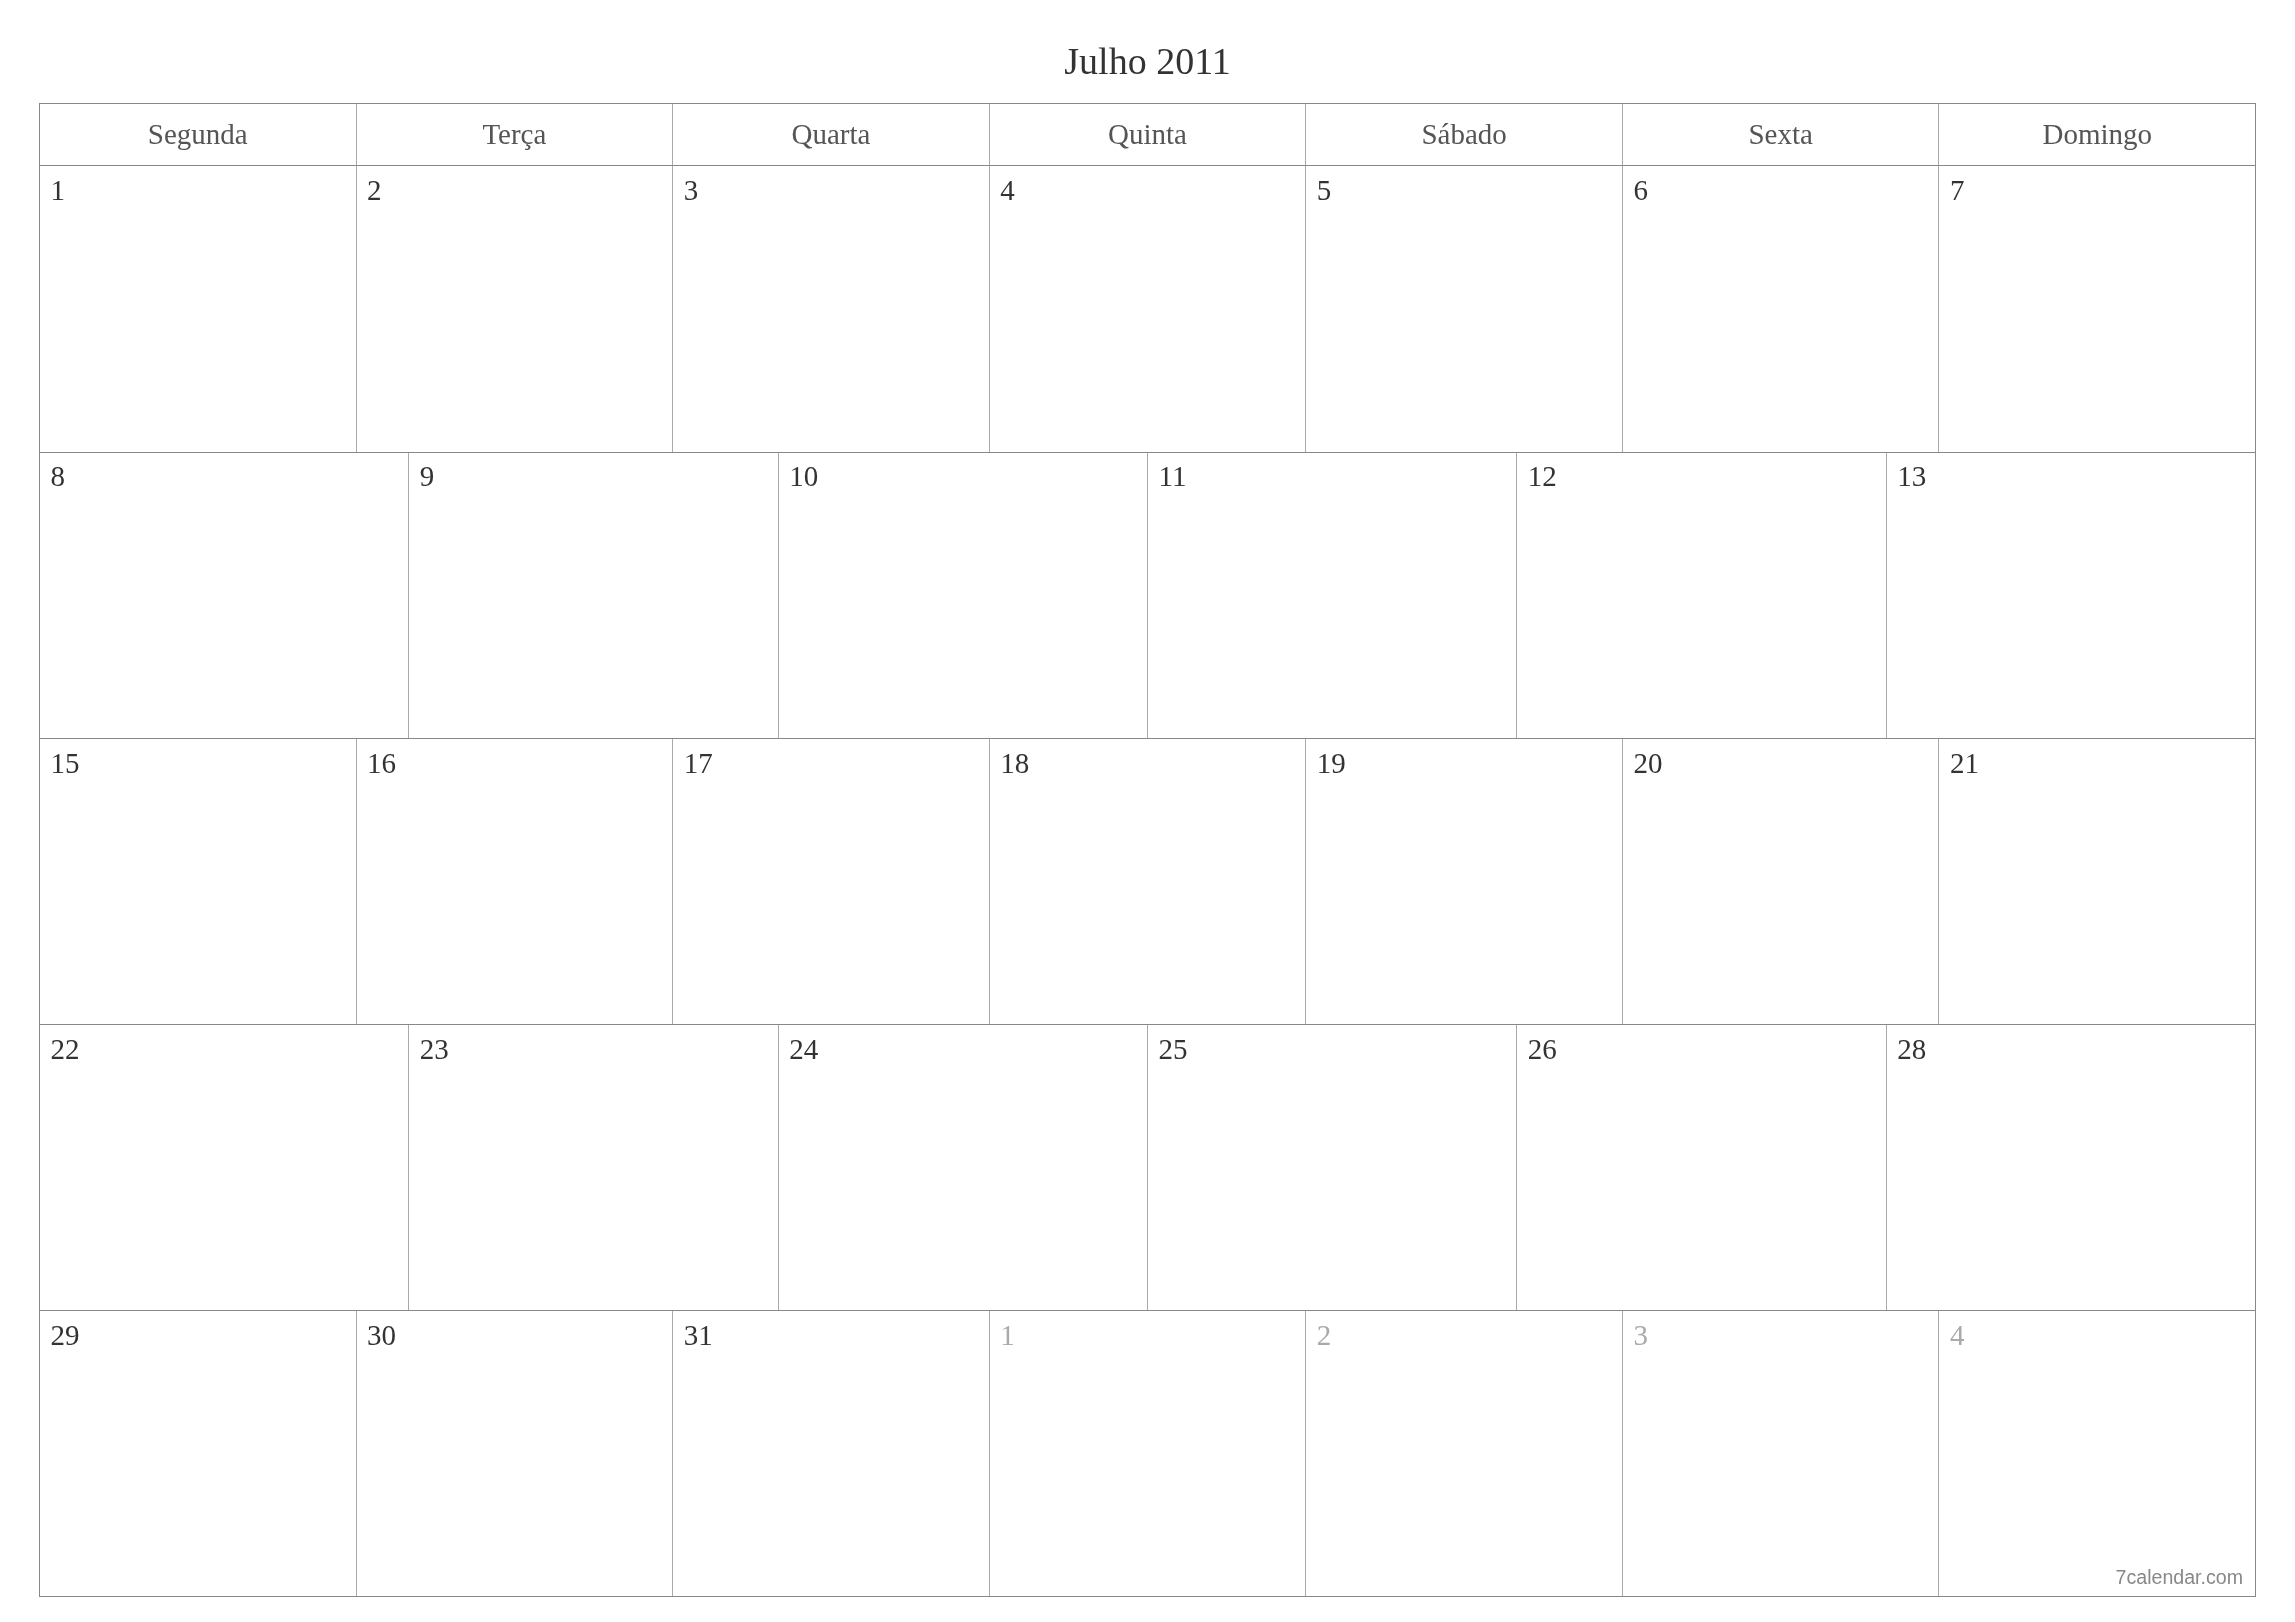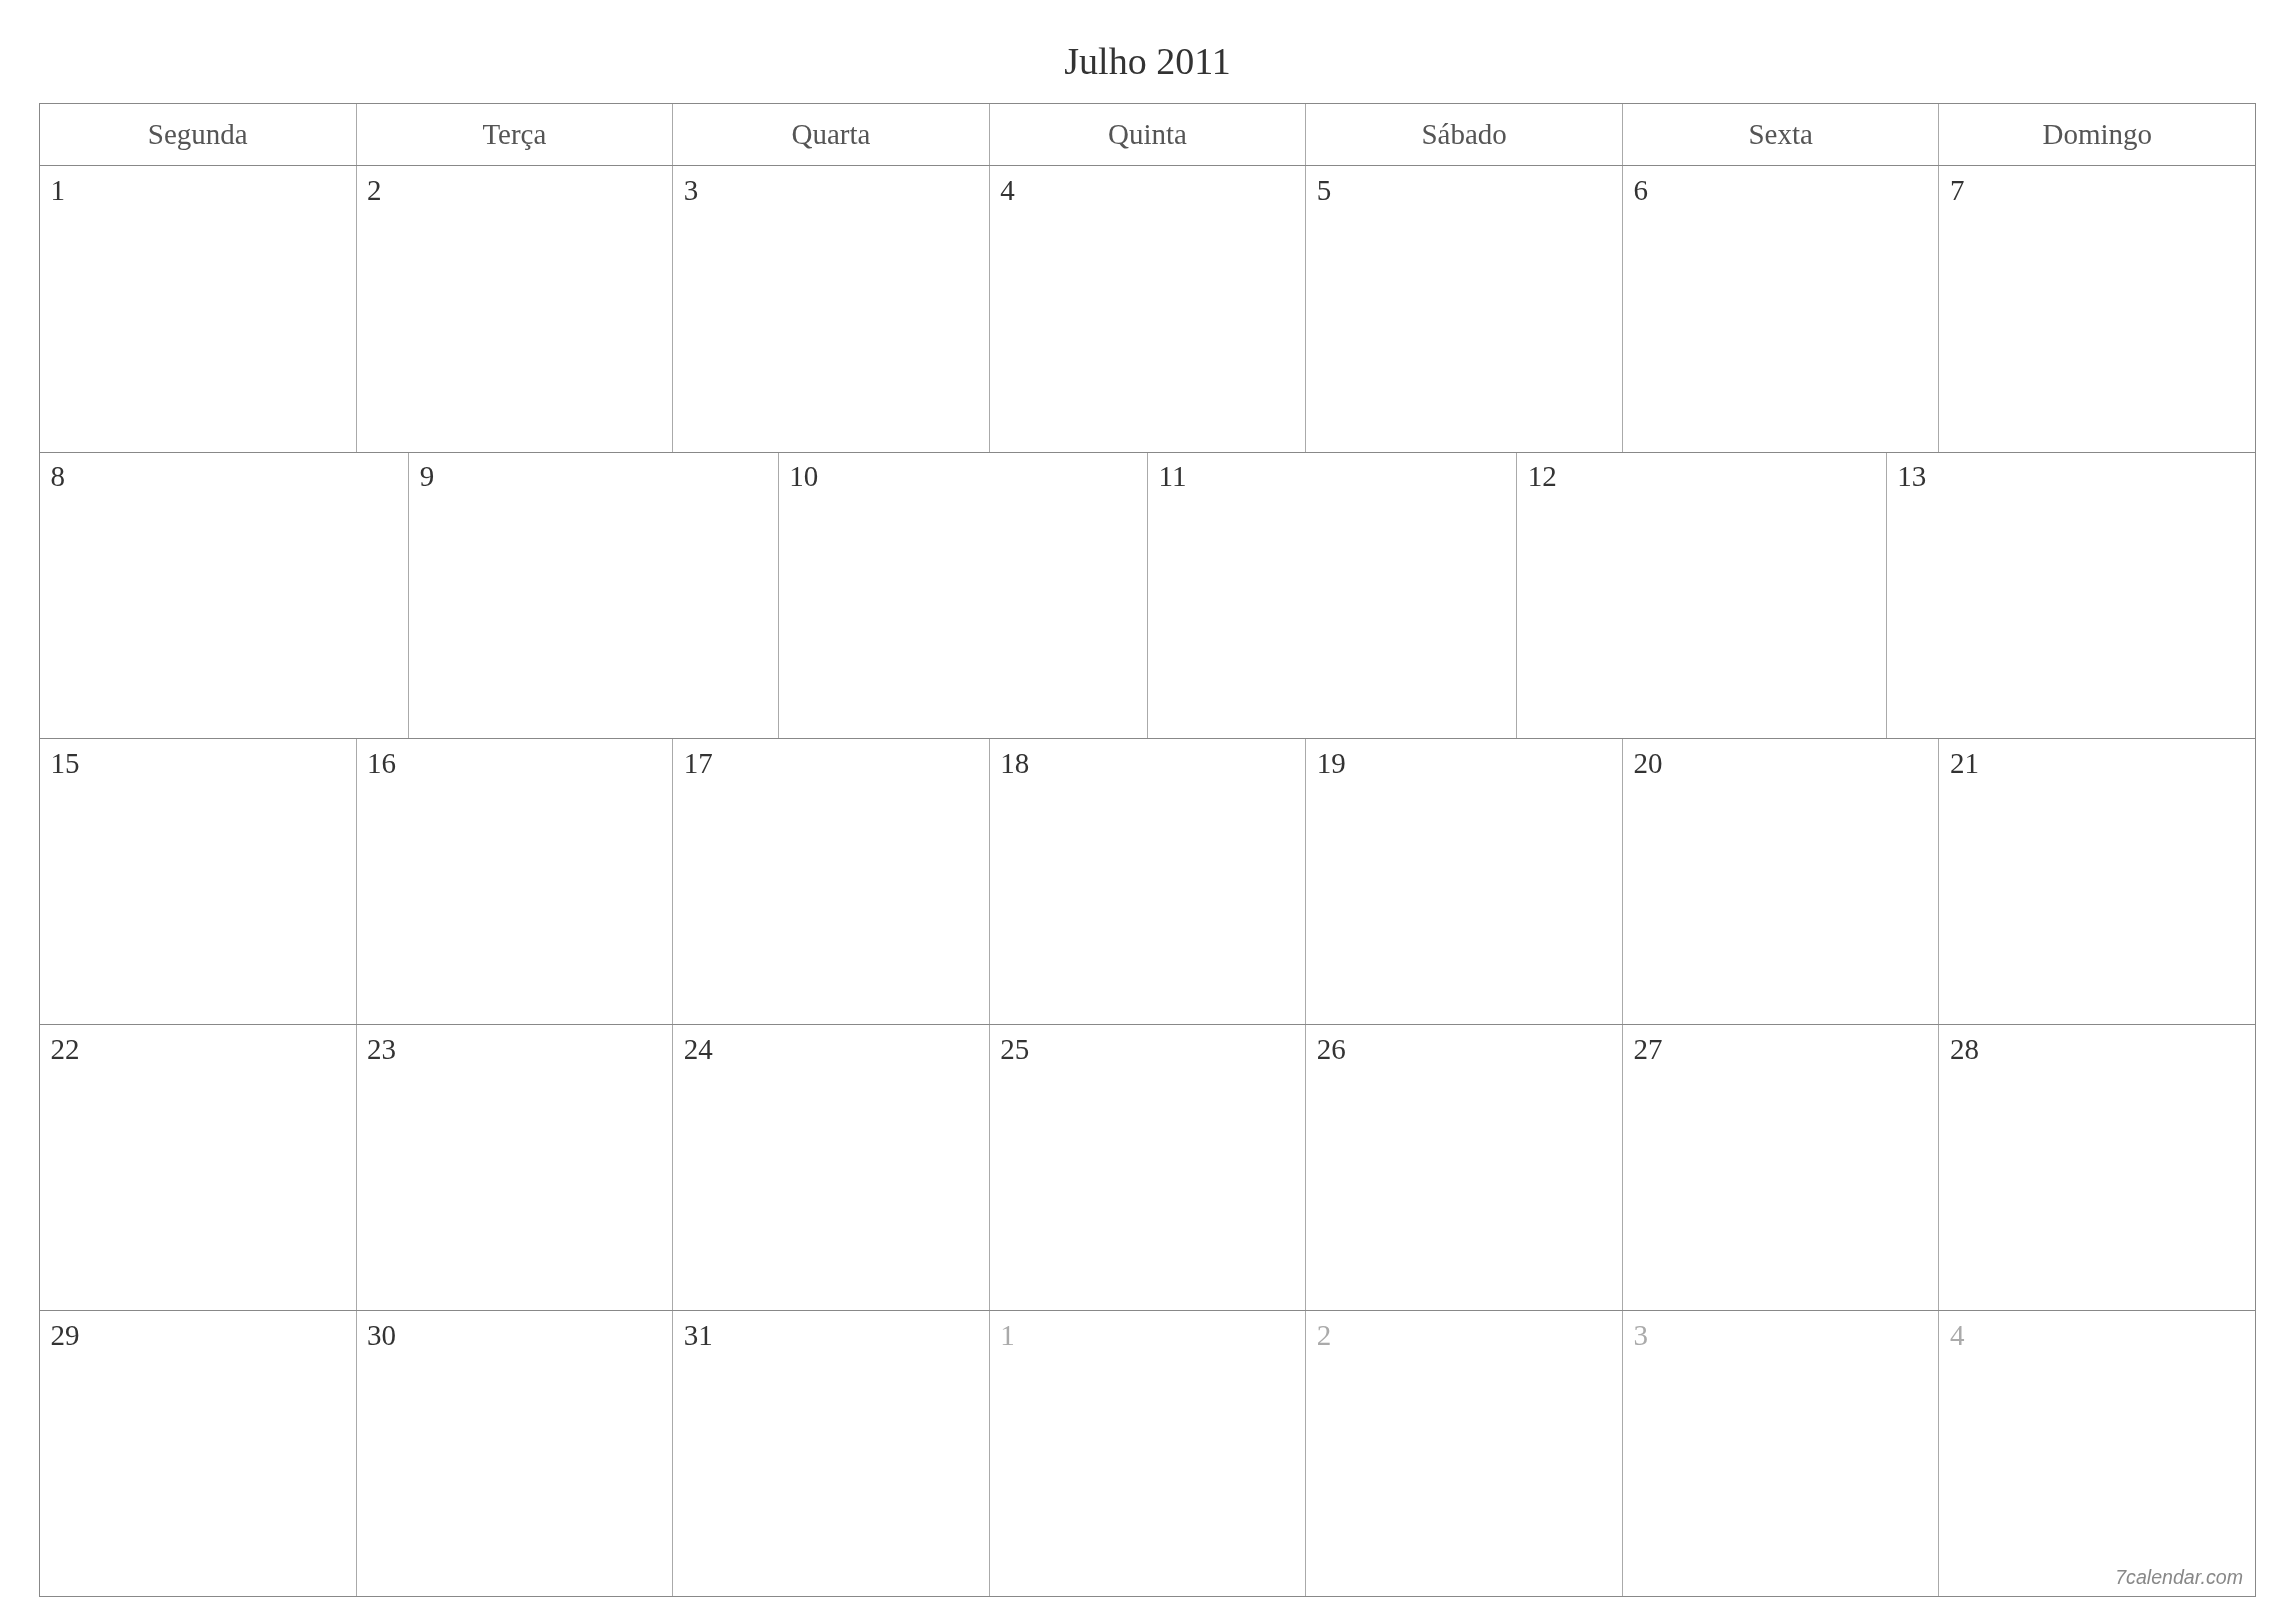--- a/index.html
+++ b/index.html
@@ -67,21 +67,20 @@
   .day-cell.other-month {
     color: #aaaaaa;
   }
   .footer {
     position: absolute;
     bottom: 33px;
     right: 52px;
     font-size: 19.6px;
     color: #888888;
     font-family: Arial, sans-serif;
-    font-style: italic;
   }
 </style>
 </head>
 <body>
 
 <div class="title">Julho 2011</div>
 
 <div class="calendar">
   <div class="header-row">
     <div class="header-cell">Segunda</div>
@@ -121,21 +120,20 @@
     <div class="day-cell">20</div>
     <div class="day-cell">21</div>
   </div>
 
   <div class="week-row">
     <div class="day-cell">22</div>
     <div class="day-cell">23</div>
     <div class="day-cell">24</div>
     <div class="day-cell">25</div>
     <div class="day-cell">26</div>
-    <div class="day-cell">27</div>
     <div class="day-cell">28</div>
   </div>
 
   <div class="week-row">
     <div class="day-cell">29</div>
     <div class="day-cell">30</div>
     <div class="day-cell">31</div>
     <div class="day-cell other-month">1</div>
     <div class="day-cell other-month">2</div>
     <div class="day-cell other-month">3</div>

